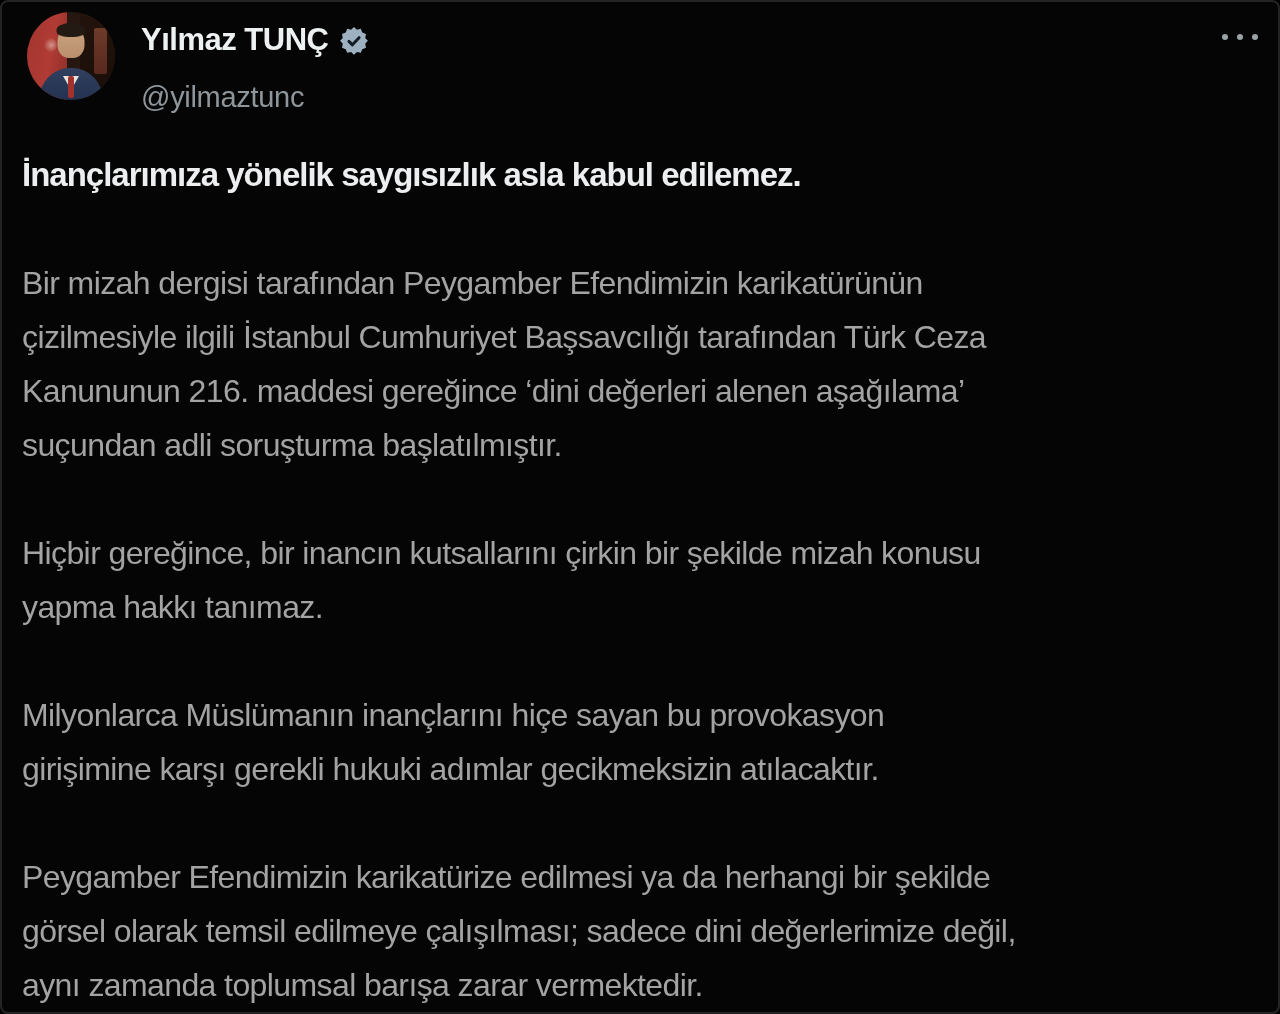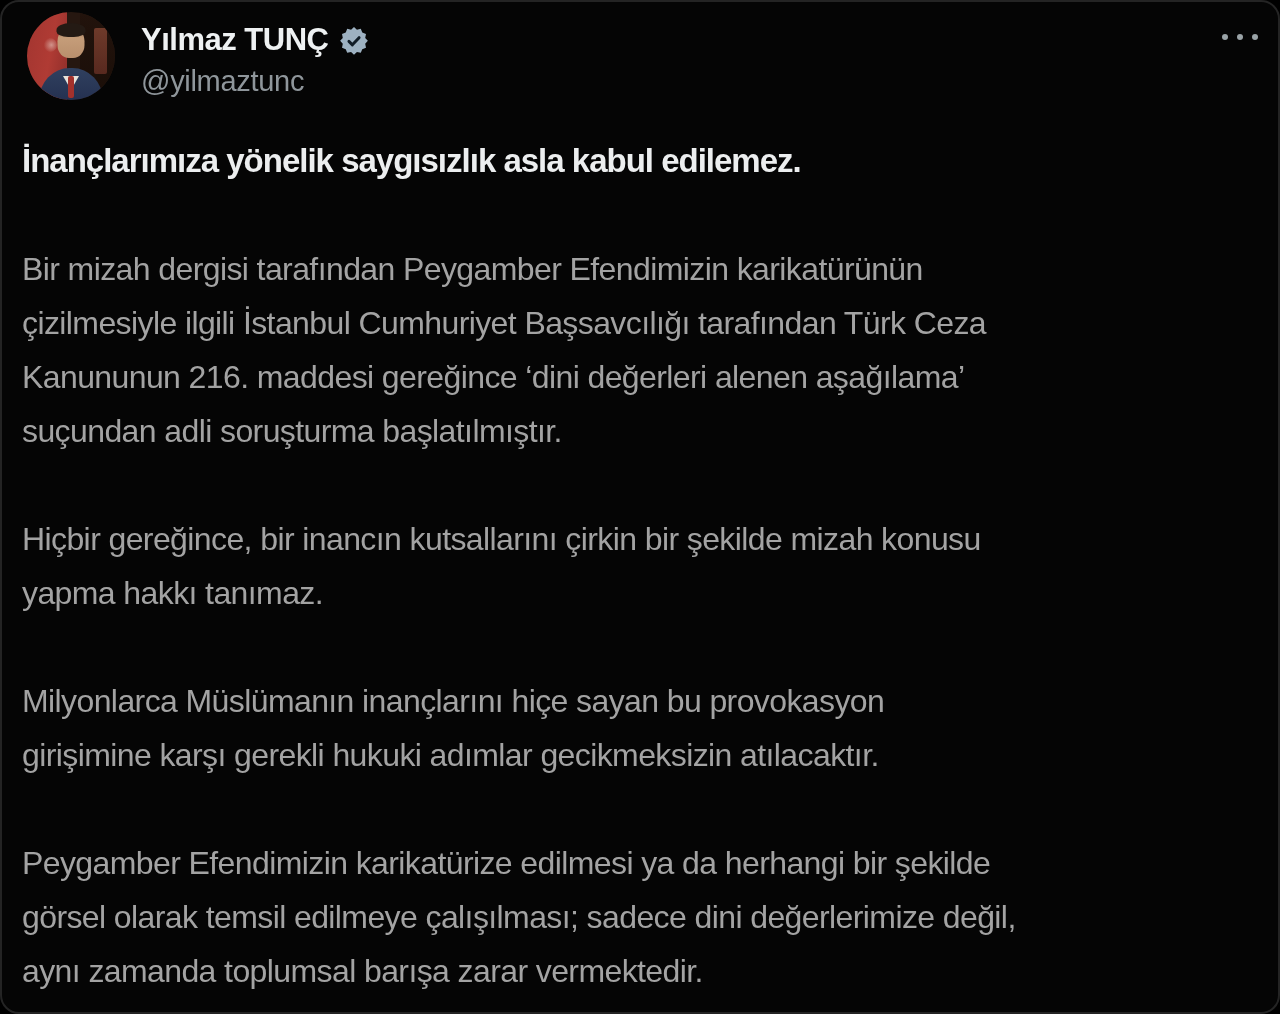--- a/index.html
+++ b/index.html
@@ -6,21 +6,21 @@
   html, body {
     width: 1280px; height: 1014px;
     background: #000;
     font-family: "Liberation Sans", "DejaVu Sans", sans-serif;
     overflow: hidden;
   }
   .page {
     width: 1280px; height: 1014px;
     background: #050505;
     border: 2px solid #242424;
-    border-radius: 19px;
+    border-radius: 8px;
     position: relative;
     overflow: hidden;
   }
 
   
   .tweet-header {
     display: flex;
     align-items: flex-start;
     padding: 10px 26px 0 25px;
     position: relative;
@@ -101,21 +101,21 @@
     font-size: 31px;
     font-weight: 700;
     letter-spacing: -0.5px;
     cursor: pointer;
   }
   .verified-badge { width: 32px; height: 32px; display: inline-block; margin-top: 2px; }
   .user-handle {
     color: #8f969b;
     font-size: 29px;
     letter-spacing: -0.3px;
-    margin-top: 7px;
+    margin-top: 23px;
     cursor: pointer;
   }
 
   .more-button {
     position: absolute;
     right: 14px; top: 26px;
     display: flex; gap: 9px;
     padding: 6px;
     cursor: pointer;
   }

